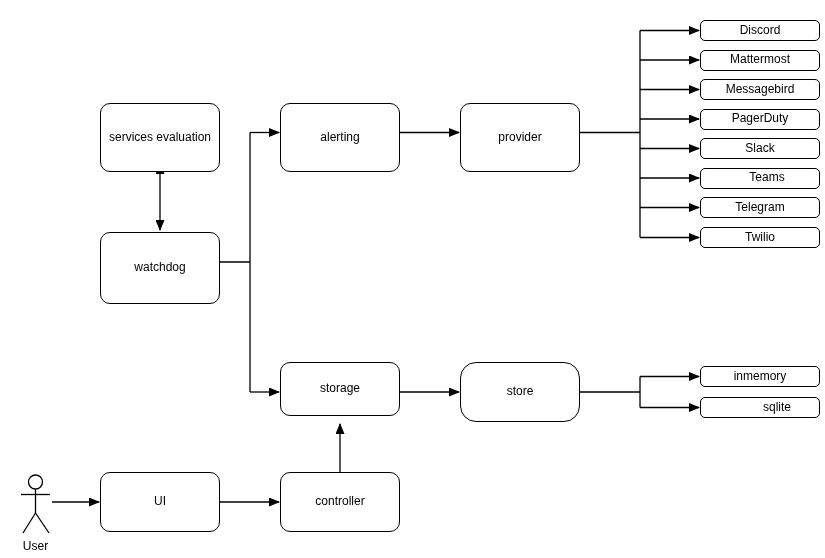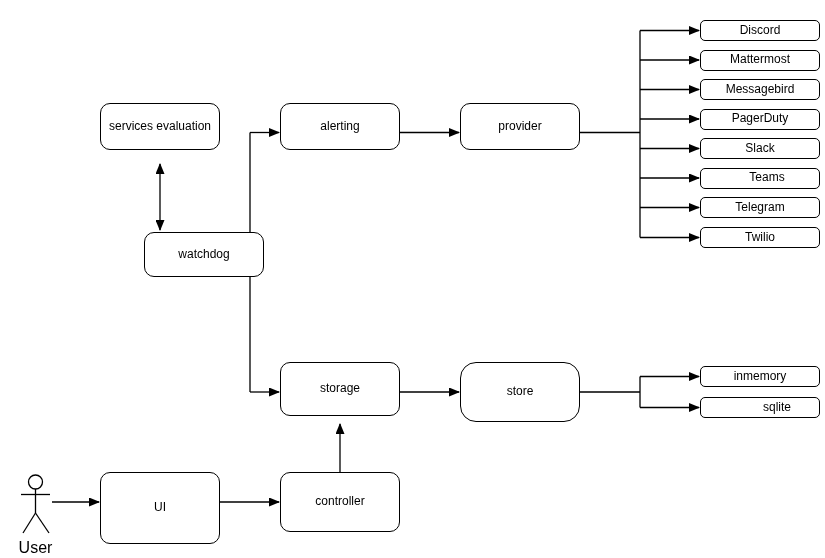--- a/index.html
+++ b/index.html
@@ -28,29 +28,29 @@
     font-size: 12px;
     color: #000000;
     text-align: center;
     line-height: 1.1;
     padding: 2px;
   }
   .leaf {
     border-radius: 5px;
     border-width: 1.3px;
   }
-  .big { width: 120px; height: 47px; }
+  .big { width: 120px; height: 69px; }
   .leaf { width: 120px; height: 21px; }
   #actor-label {
     position: absolute;
     left: 9px;
     top: 539px;
     width: 53px;
     text-align: center;
-    font-size: 16px;
+    font-size: 12px;
     color: #000000;
   }
 </style>
 </head>
 <body>
 
 <div id="canvas">
 
   <svg id="wires" viewBox="0 0 825 558" xmlns="http://www.w3.org/2000/svg">
     <defs>
@@ -96,31 +96,31 @@
         <line x1="35.5" y1="489" x2="35.5" y2="513"></line>
         <line x1="21" y1="494.5" x2="50" y2="494.5"></line>
         <line x1="35.5" y1="513" x2="23" y2="533"></line>
         <line x1="35.5" y1="513" x2="49" y2="533"></line>
       </g>
     </g>
   </svg>
 
   <div class="node big" style="left:100px; top:103px;">services evaluation</div>
 
-  <div class="node big" style="left:100px; top:232px; height:45px;margin-left:44px;">watchdog</div>
+  <div class="node big" style="left:100px; top:232px; height:72px;">watchdog</div>
 
   <div class="node big" style="left:280px; top:103px;">alerting</div>
 
   <div class="node big" style="left:460px; top:103px;">provider</div>
 
   <div class="node big" style="left:280px; top:362px; height:54px;">storage</div>
 
   <div class="node big" style="left:460px; top:362px; height:60px;border-radius:16px;">store</div>
 
-  <div class="node big" style="left:100px; top:472px; height:72px;">UI</div>
+  <div class="node big" style="left:100px; top:472px; height:60px;">UI</div>
 
   <div class="node big" style="left:280px; top:472px; height:60px;">controller</div>
 
   <div class="node leaf" style="left:700px; top:20px;">Discord</div>
   <div class="node leaf" style="left:700px; top:49.5px;">Mattermost</div>
   <div class="node leaf" style="left:700px; top:79px;">Messagebird</div>
   <div class="node leaf" style="left:700px; top:108.5px;">PagerDuty</div>
   <div class="node leaf" style="left:700px; top:138px;">Slack</div>
   <div class="node leaf" style="left:700px; top:167.5px;padding-left:16px;">Teams</div>
   <div class="node leaf" style="left:700px; top:197px;">Telegram</div>

